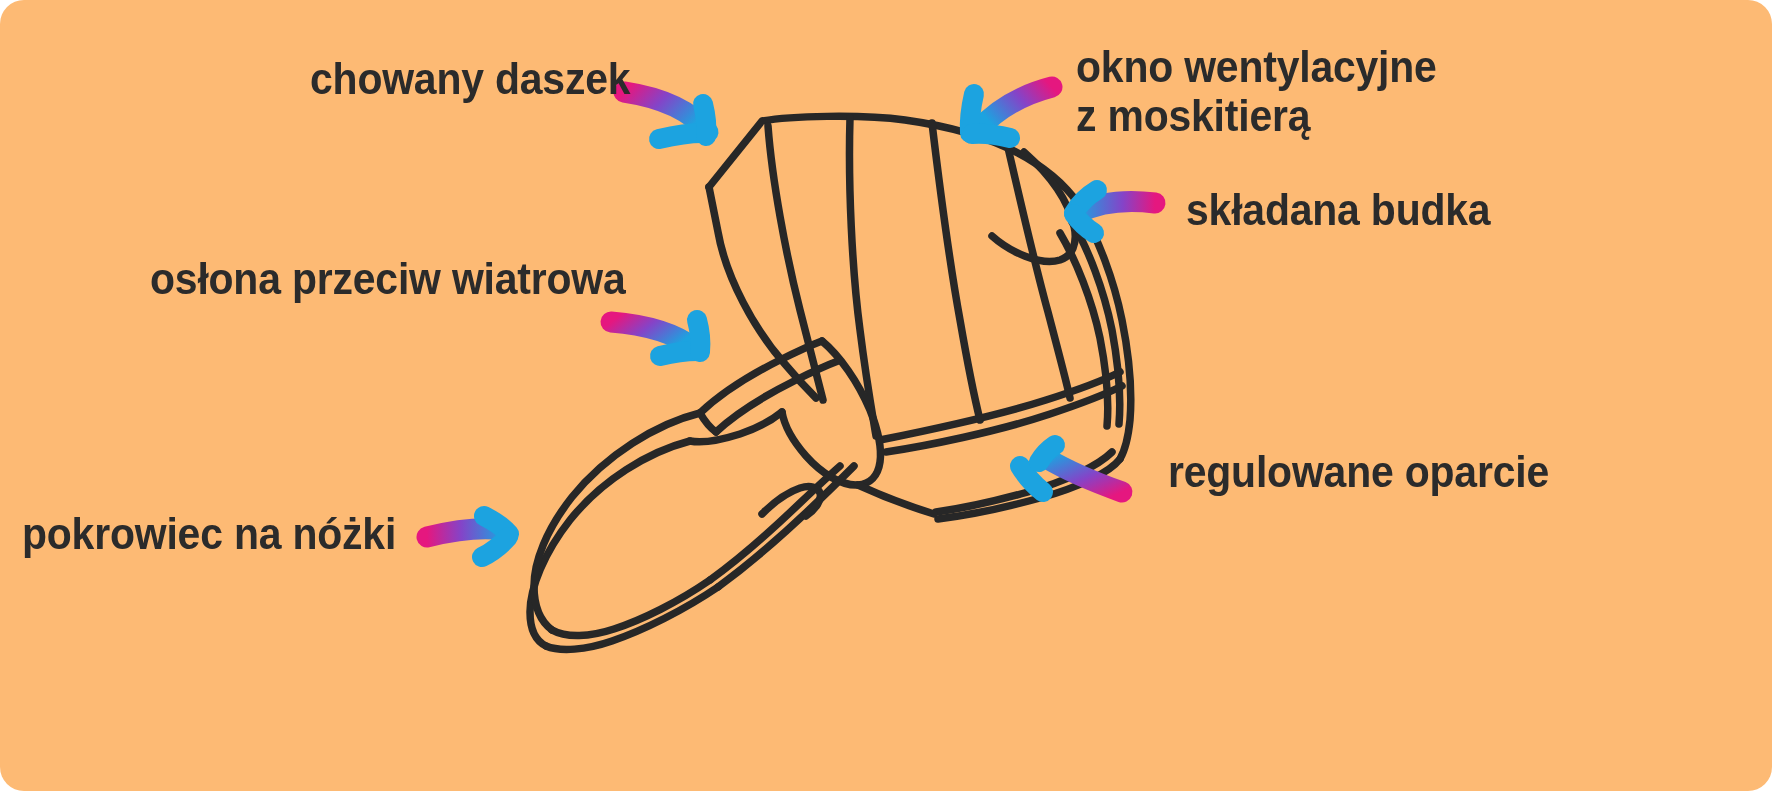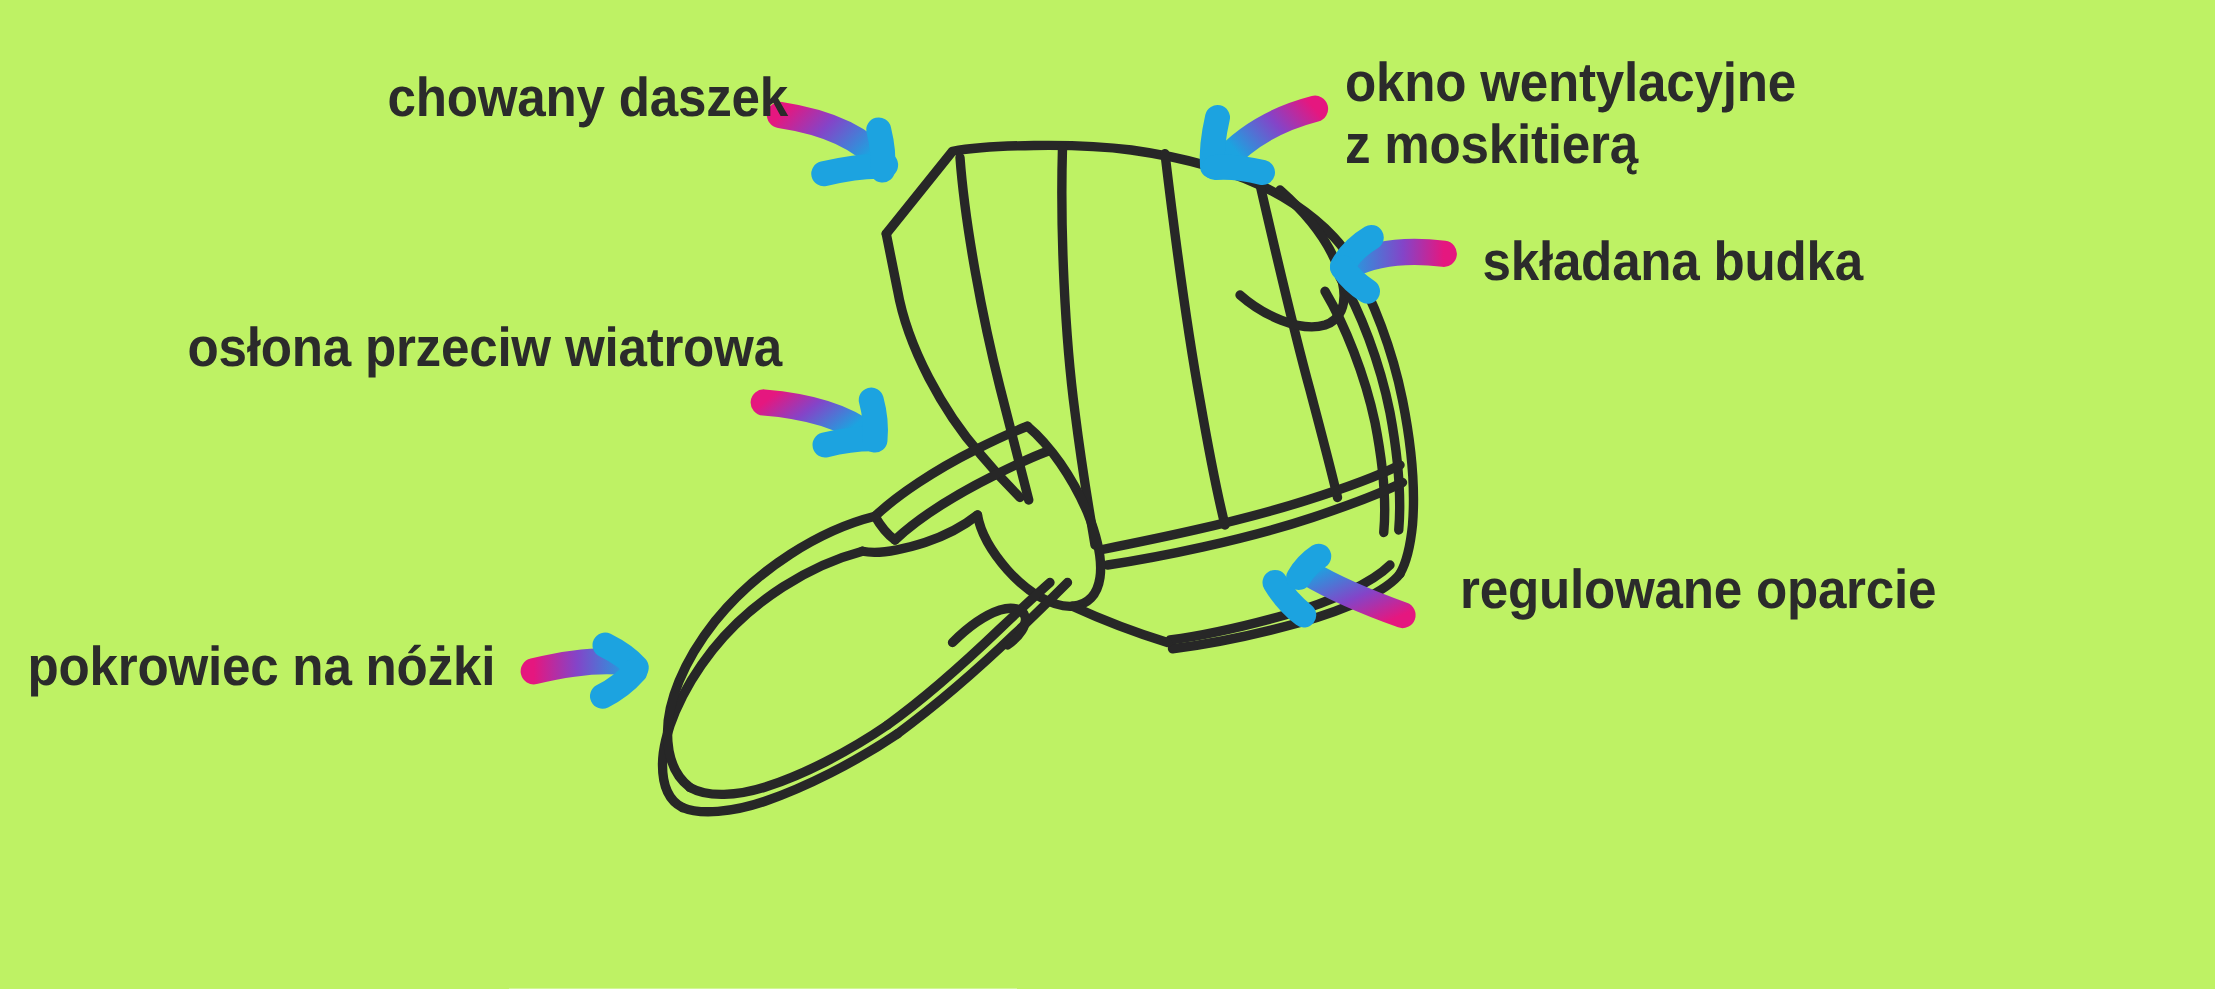--- a/index.html
+++ b/index.html
@@ -7,22 +7,23 @@
   body{
     width:1772px;height:791px;
     background:#ffffff;
     font-family:"Liberation Sans","DejaVu Sans",sans-serif;
     overflow:hidden;
     position:relative;
   }
   #stage{
     position:relative;
     width:1772px;height:791px;
-    background:#bef264;
+    background:#fdba74;
     overflow:hidden;
+    border-radius:24px;
   }
   #artboard{
     position:absolute;inset:0;
     width:1772px;height:791px;
     display:block;
   }
   .label{
     position:absolute;
     color:#2b2b2b;
     font-weight:700;

